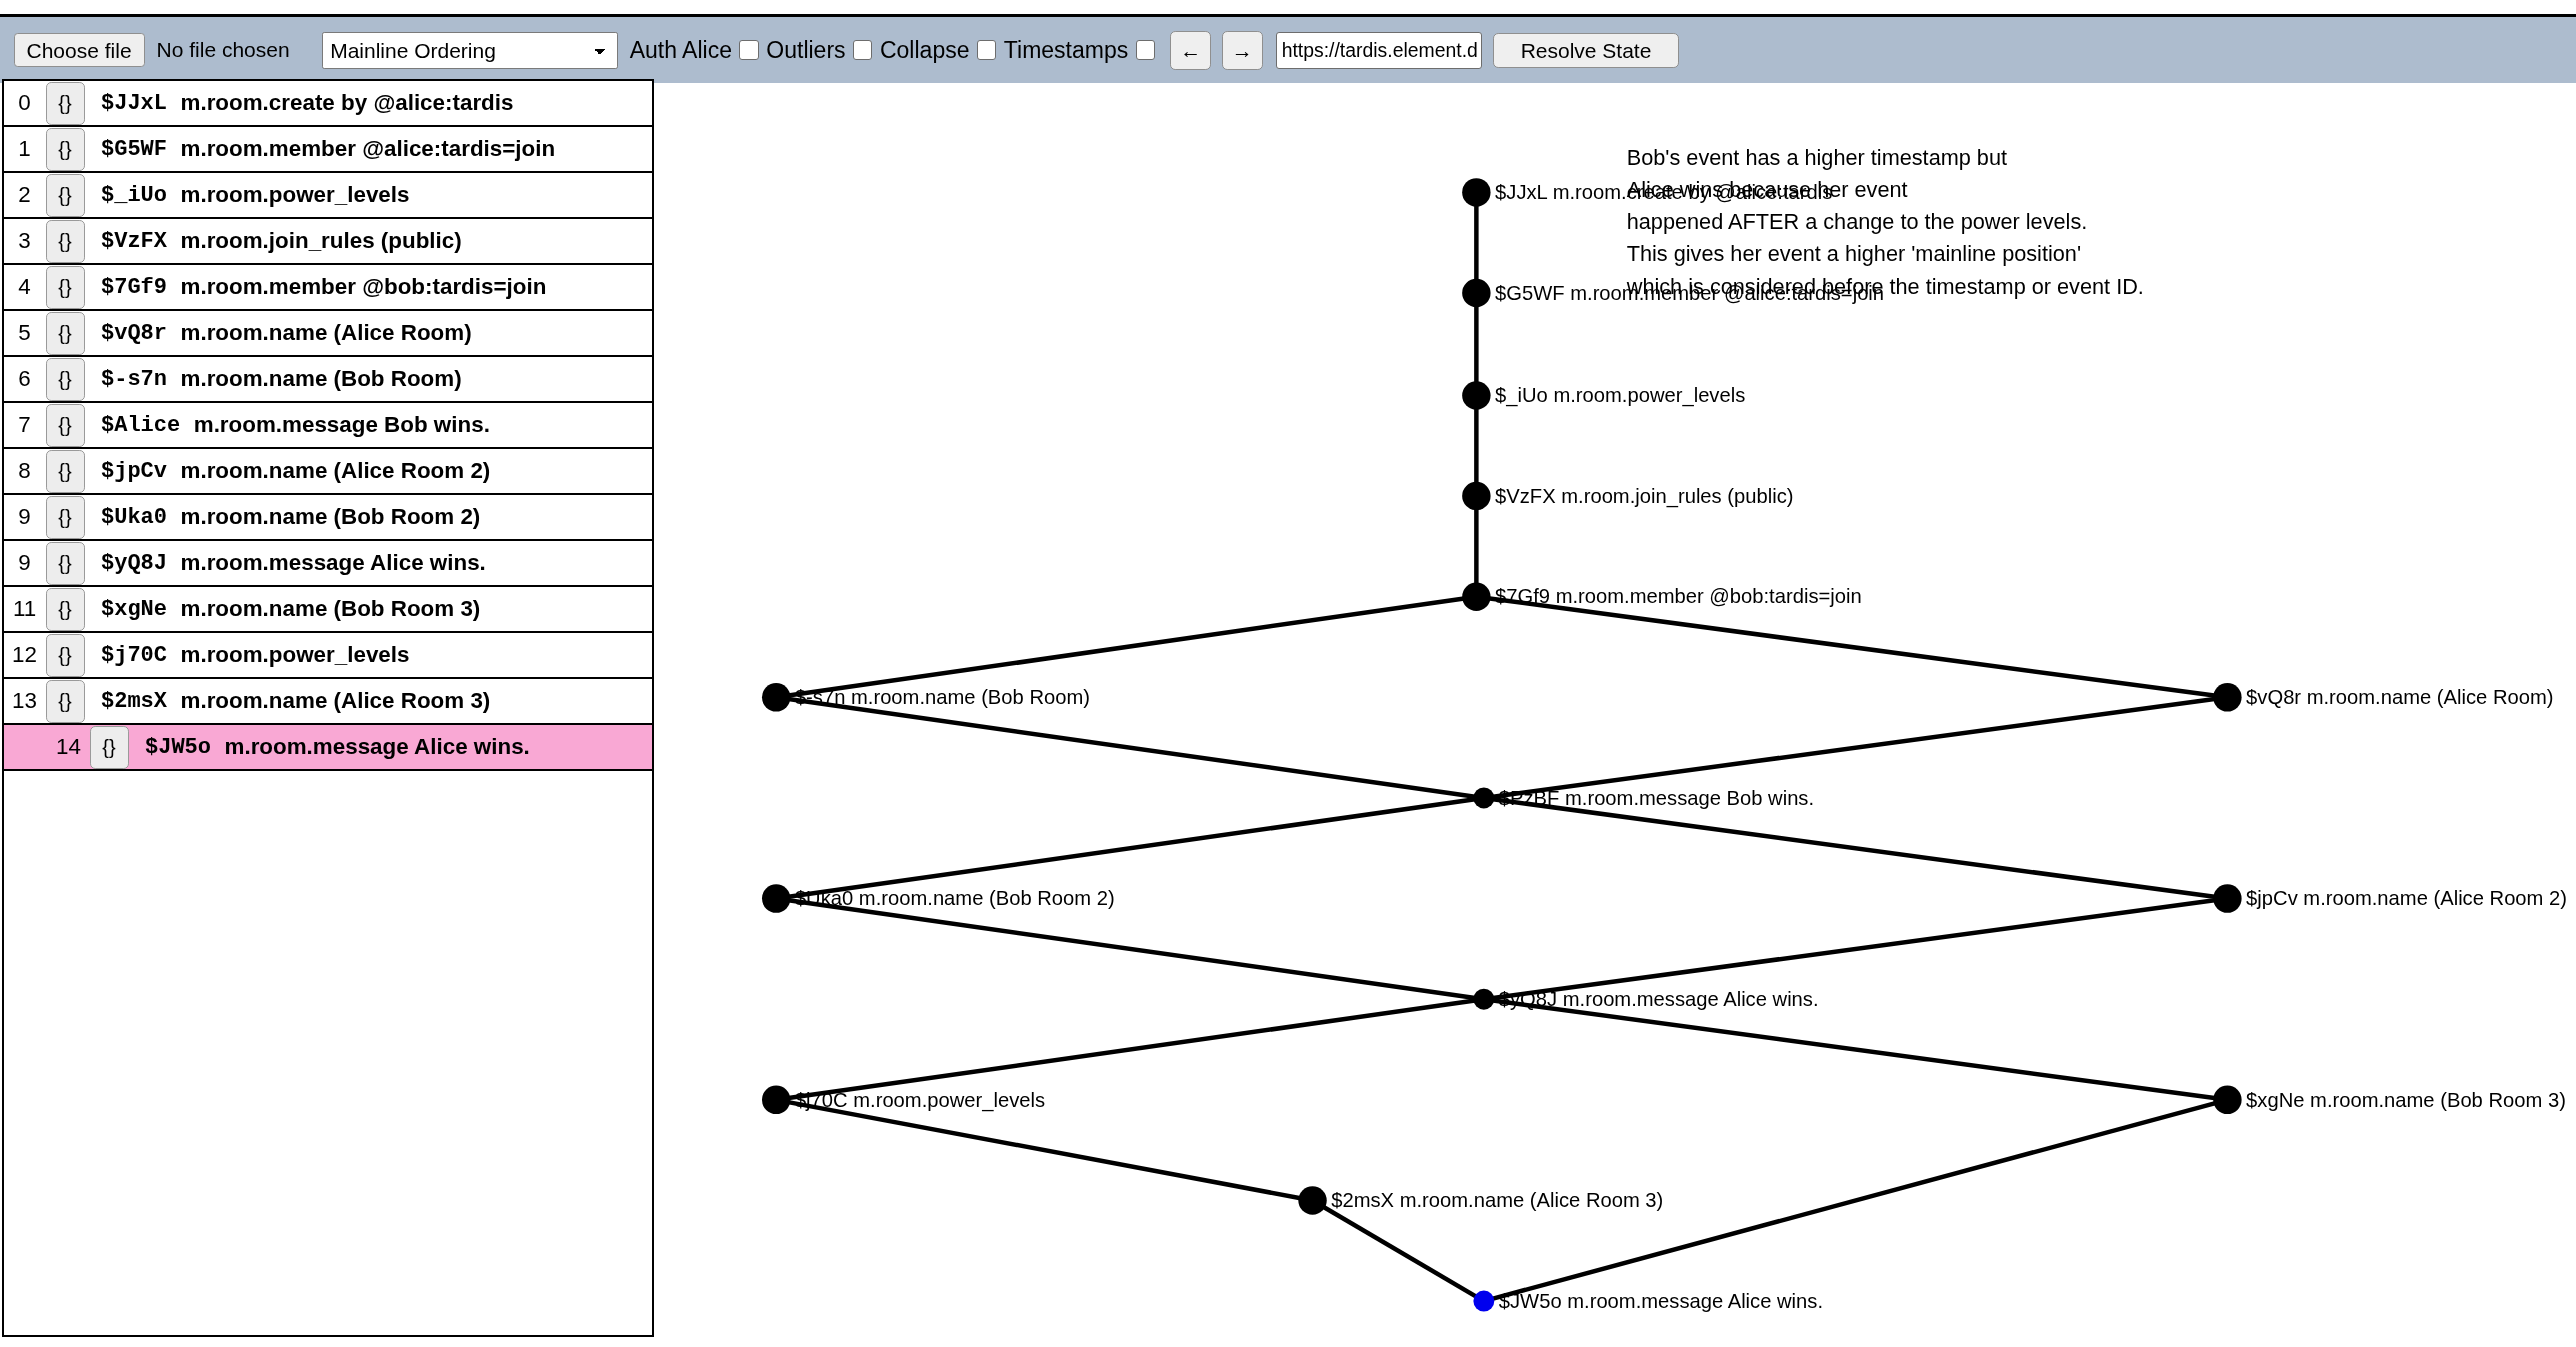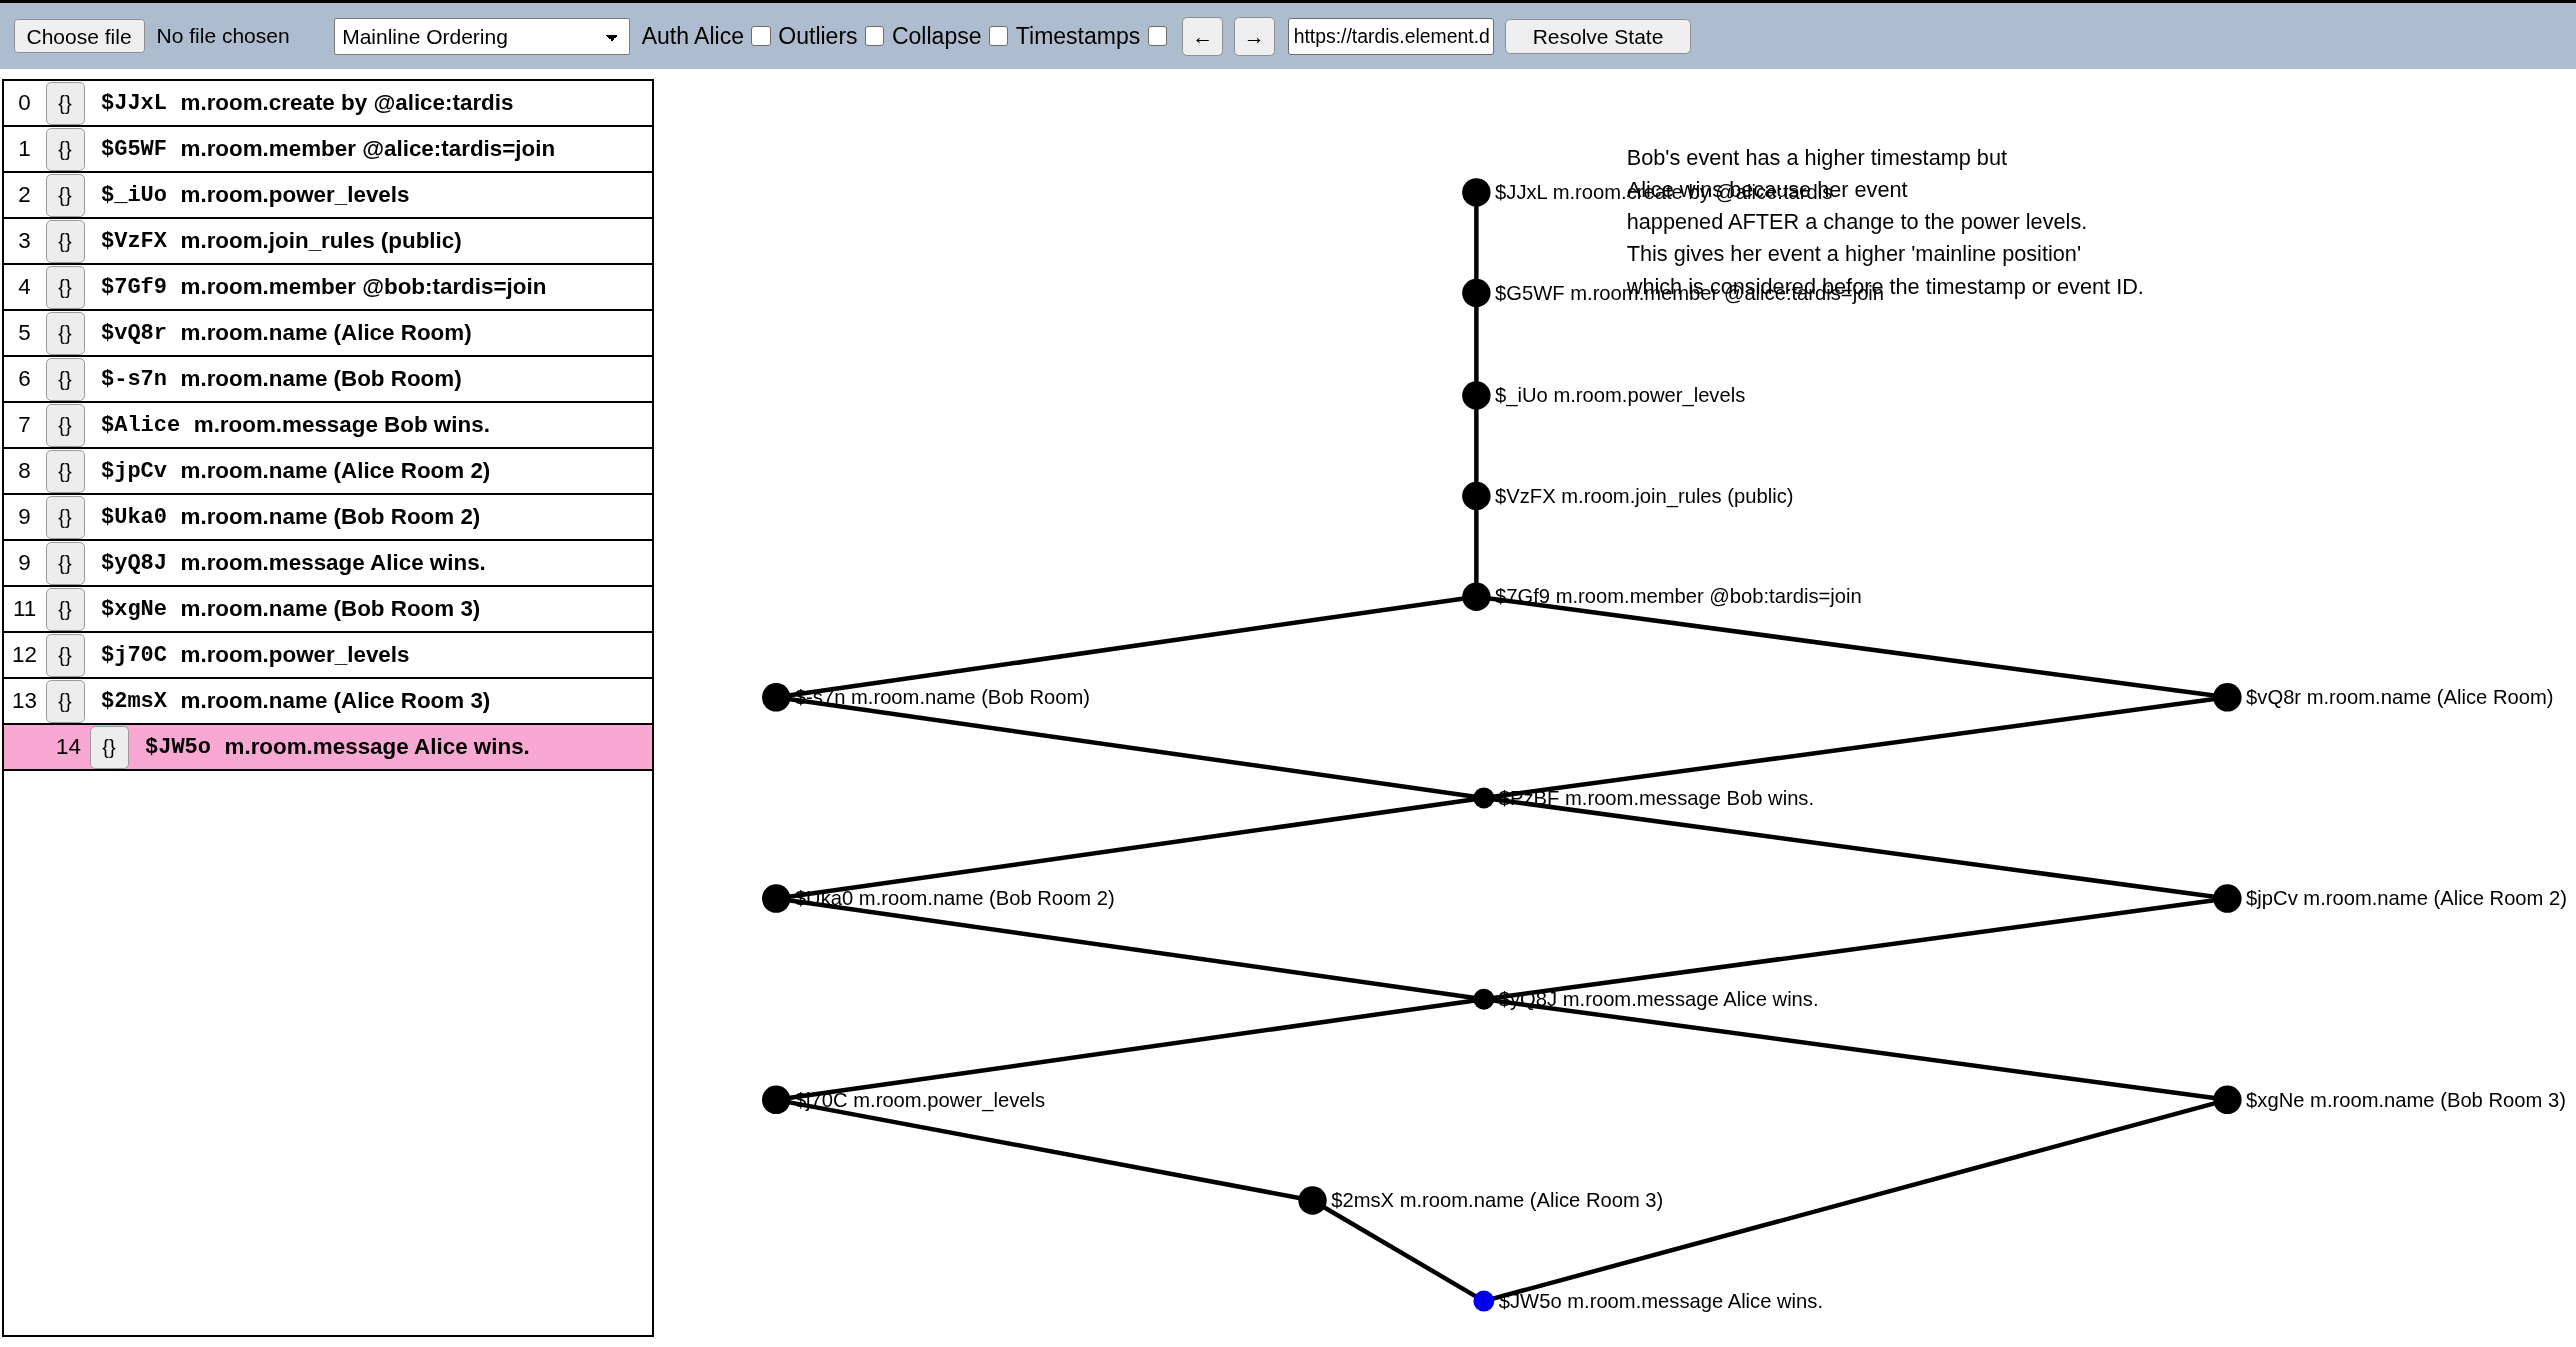--- a/index.html
+++ b/index.html
@@ -11,21 +11,21 @@
     width: 2576px;
     height: 1348px;
     font-family: "Liberation Sans", sans-serif;
     overflow: hidden;
     position: relative;
   }
 
   
   #toolbar {
     position: absolute;
-    left: 0; top: 0;
+    left: 0; top: 14px;
     width: 2576px;
     height: 69px;
     background: #adbcce;
     border-top: 3.7px solid #000000;
     box-sizing: border-box;
     display: flex;
     align-items: center;
     padding-left: 13.5px;
     gap: 0px;
   }
@@ -37,21 +37,21 @@
     border-radius: 3.7px;
     padding: 5.2px 12px;
     color: #000;
     line-height: 1;
     cursor: default;
   }
   .tb-filetext {
     font-size: 21px;
     color: #000;
     margin-left: 12px;
-    margin-right: 44px;
+    margin-right: 32px;
     white-space: nowrap;
   }
   .tb-select {
     font-family: "Liberation Sans", sans-serif;
     font-size: 21px;
     width: 296px;
     height: 37px;
     background: #ffffff;
     border: 1.5px solid #7a7a7a;
     border-radius: 2.2px;

